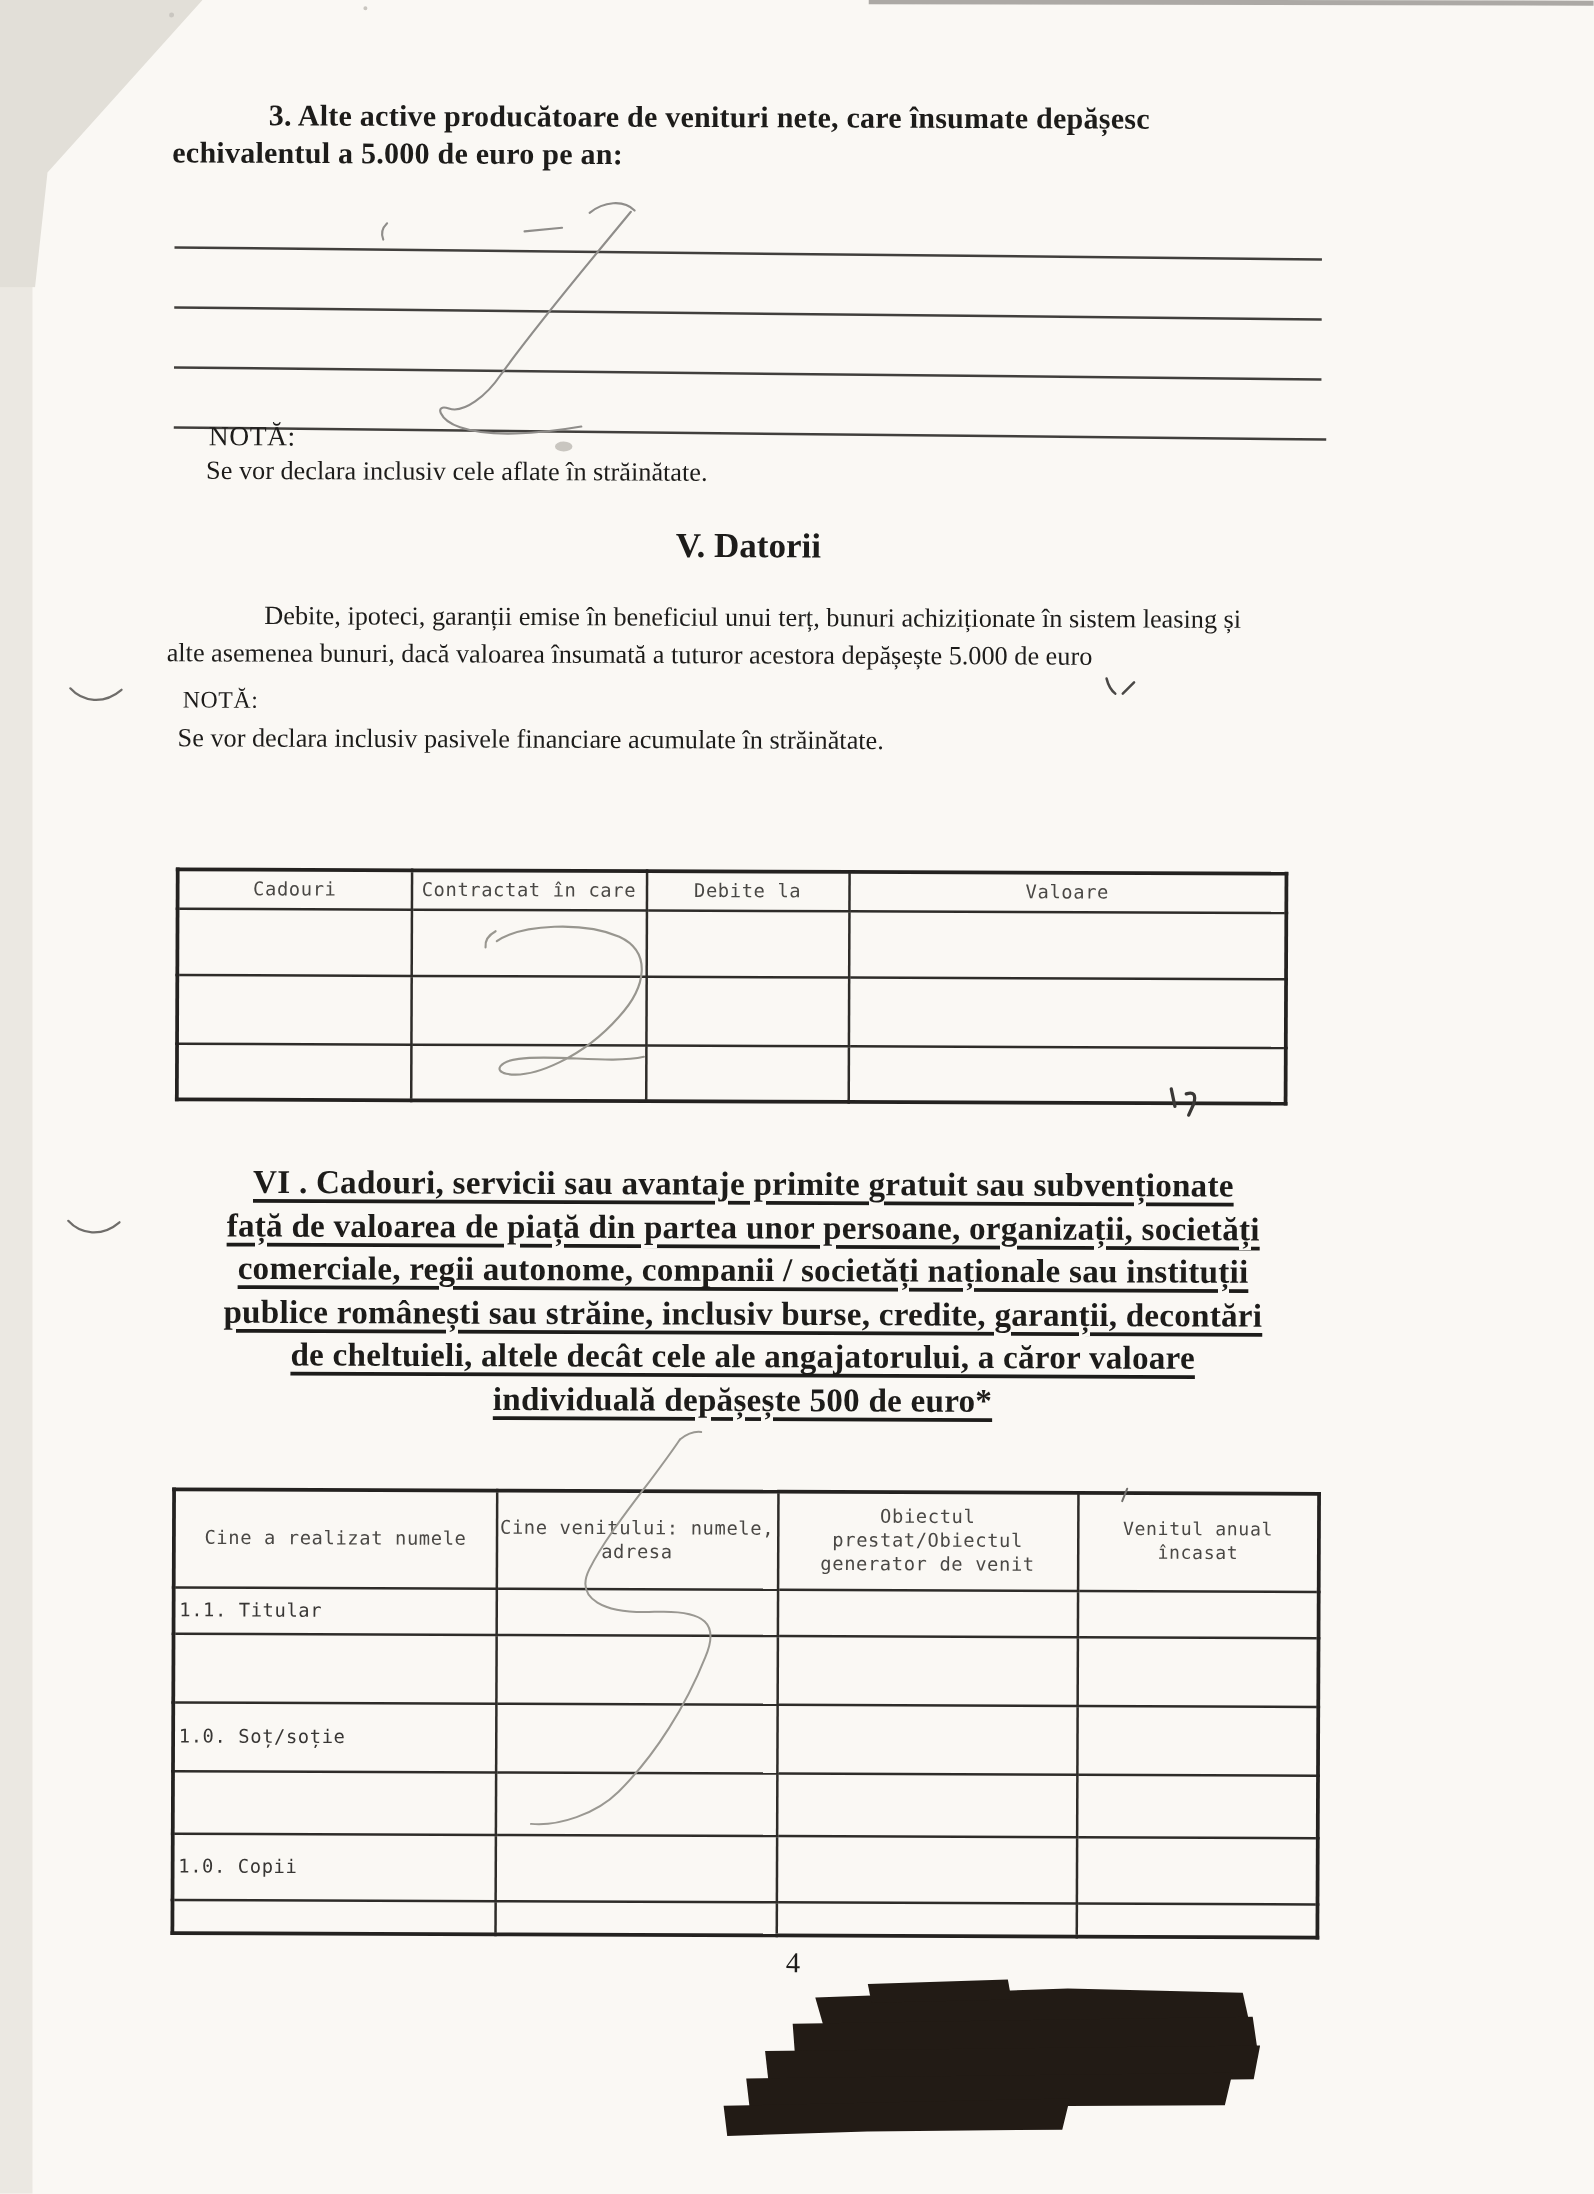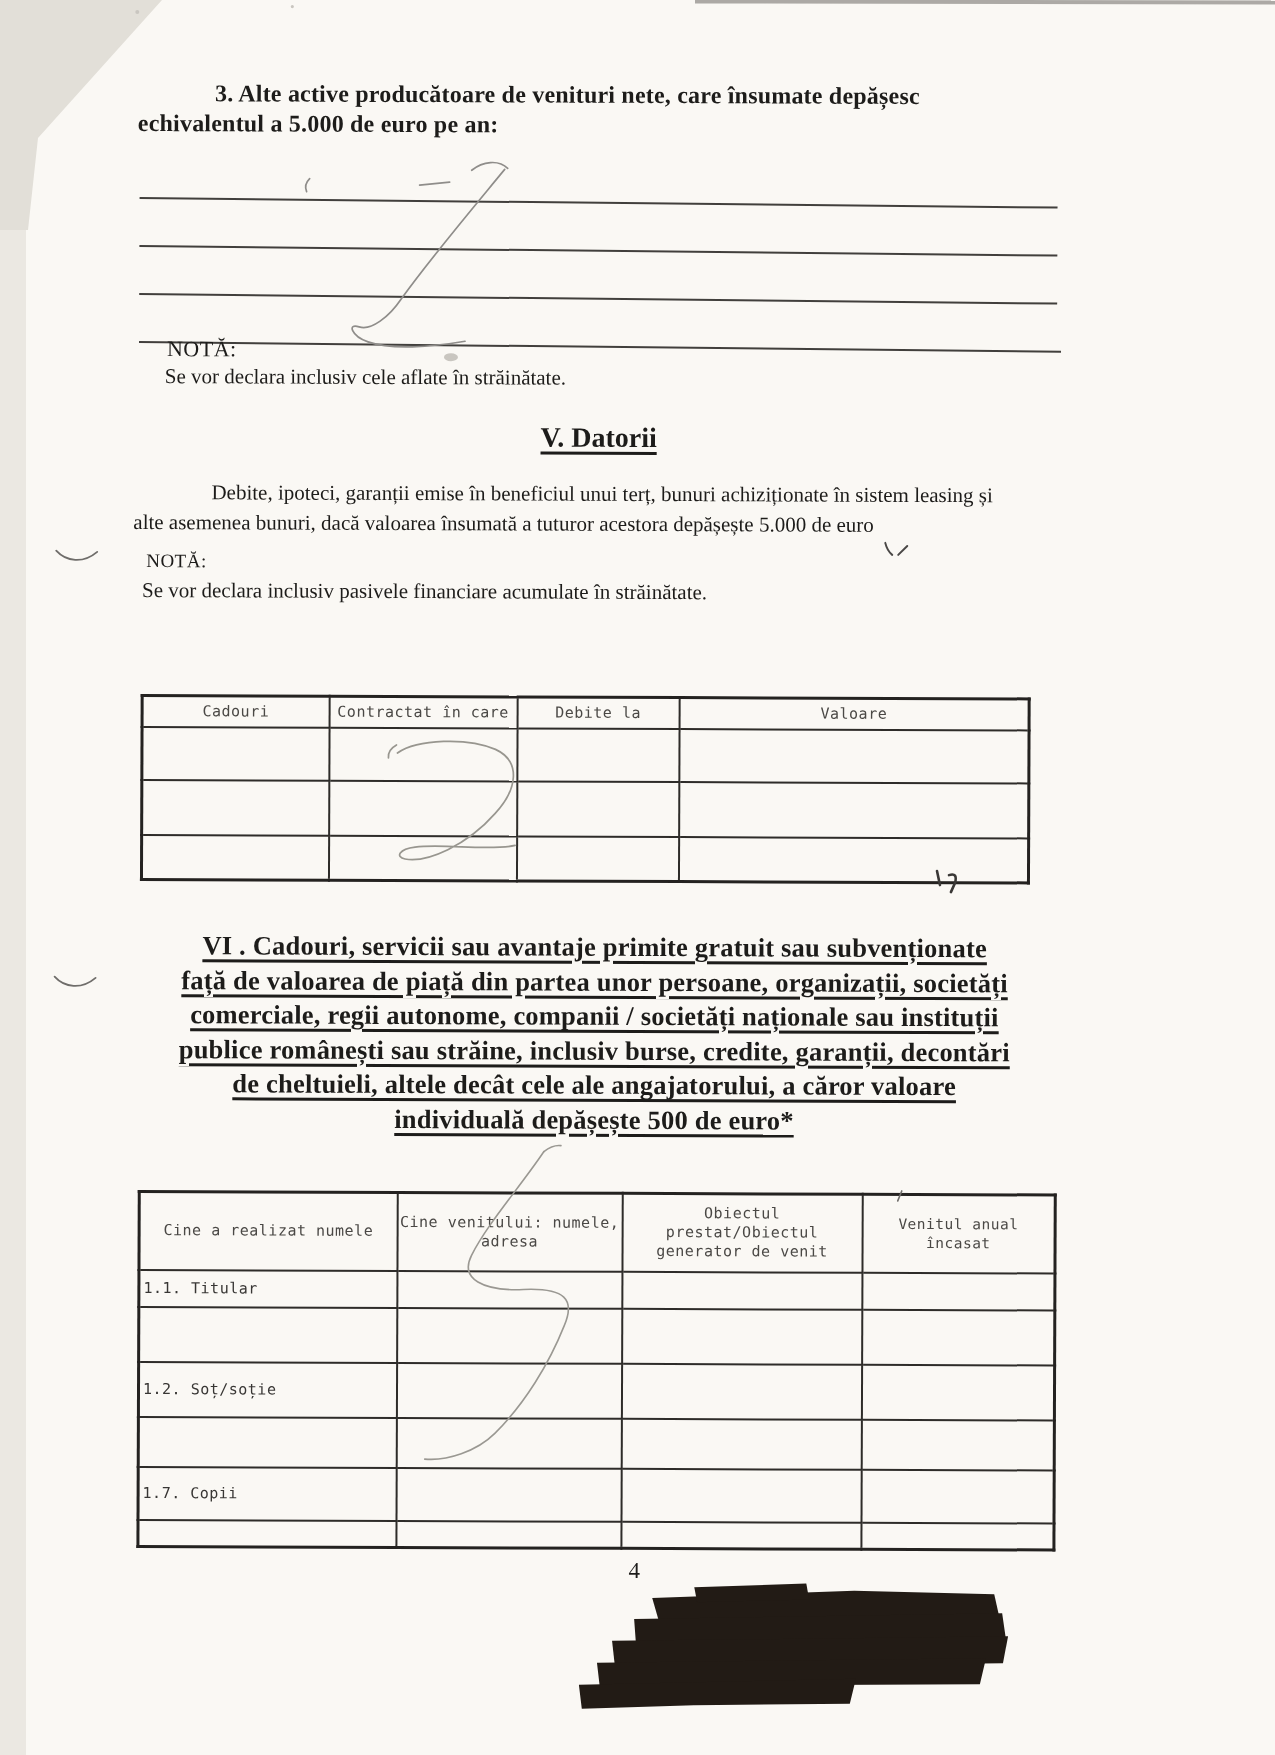--- a/index.html
+++ b/index.html
@@ -24,21 +24,21 @@
   .scan-top-edge { left:695px; top:0; width:580px; height:4px; background:#9d9b97; transform:rotate(0.12deg); opacity:.85; }
 
   .page-tilt { position:absolute; left:0; top:0; width:1275px; height:1755px;
     transform:rotate(0.22deg); transform-origin:140px 90px; }
 
   
   .h-bold { font-weight:bold; font-size:24px; letter-spacing:.2px; }
   .nota-label { font-size:22px; letter-spacing:.5px; }
   .nota-label.small { font-size:19px; }
   .body-text { font-size:21px; }
-  .title-v { font-weight:bold; font-size:28px; text-decoration:underline;
+  .title-v { font-weight:bold; font-size:28px; 
     text-decoration-thickness:2.5px; text-underline-offset:5px; }
   .title-vi-line { display:block; text-align:center; font-weight:bold; font-size:26.5px;
     line-height:34.6px; text-decoration:underline; text-decoration-thickness:2.5px;
     text-underline-offset:5px; letter-spacing:.2px; }
 
   
   .rule-line { height:2px; background:#413f3c; transform:rotate(0.38deg);
     transform-origin:left center; }
 
   
@@ -155,33 +155,33 @@
           <td></td>
       <td></td>
     </tr>
     <tr style="height:55px">
       <td></td>
           <td></td>
       <td></td>
           <td></td>
     </tr>
     <tr style="height:55px">
-      <td class="mono label-cell">1.2. Soț/soție</td>
+      <td class="mono label-cell">1.0. Soț/soție</td>
       <td></td>
           <td></td>
       <td></td>
     </tr>
     <tr style="height:50px">
       <td></td>
           <td></td>
       <td></td>
           <td></td>
     </tr>
     <tr style="height:53px">
-      <td class="mono label-cell">1.7. Copii</td>
+      <td class="mono label-cell">1.0. Copii</td>
       <td></td>
           <td></td>
       <td></td>
     </tr>
     <tr style="height:27px">
       <td></td>
           <td></td>
       <td></td>
           <td></td>
     </tr>

